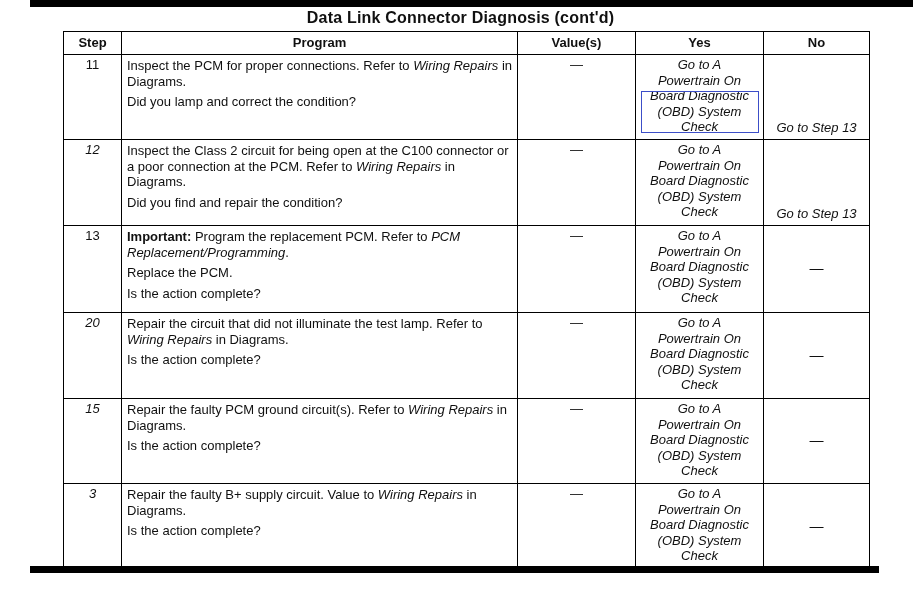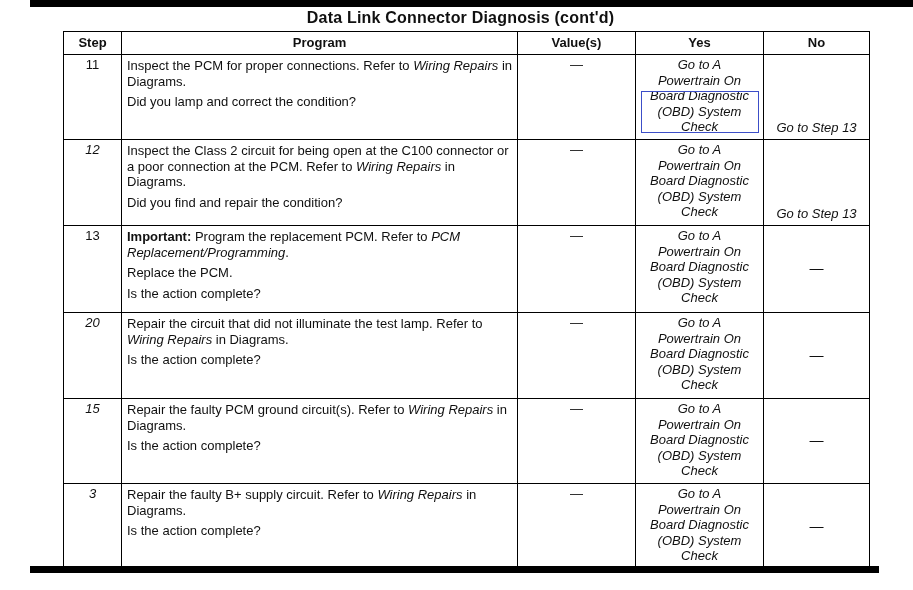--- a/index.html
+++ b/index.html
@@ -152,21 +152,21 @@
           <div class="yes-line">Powertrain On</div>
           <div class="yes-line">Board Diagnostic</div>
           <div class="yes-line">(OBD) System</div>
           <div class="yes-line">Check</div>
         </td>
         <td class="no-cell middle">—</td>
       </tr>
       <tr>
         <td class="step-cell italic">3</td>
         <td class="action-cell">
-          <div class="para"><span class="seg-n">Repair the faulty B+ supply circuit. Refer to </span><span class="seg-i">Wiring Repairs</span><span class="seg-n"> in Diagrams.</span></div>
+          <div class="para"><span class="seg-n">Repair the faulty B+ supply circuit. Value to </span><span class="seg-i">Wiring Repairs</span><span class="seg-n"> in Diagrams.</span></div>
           <div class="para"><span class="seg-n">Is the action complete?</span></div>
         </td>
         <td class="value-cell">—</td>
         <td class="yes-cell">
           <div class="yes-line">Go to A</div>
           <div class="yes-line">Powertrain On</div>
           <div class="yes-line">Board Diagnostic</div>
           <div class="yes-line">(OBD) System</div>
           <div class="yes-line">Check</div>
         </td>

